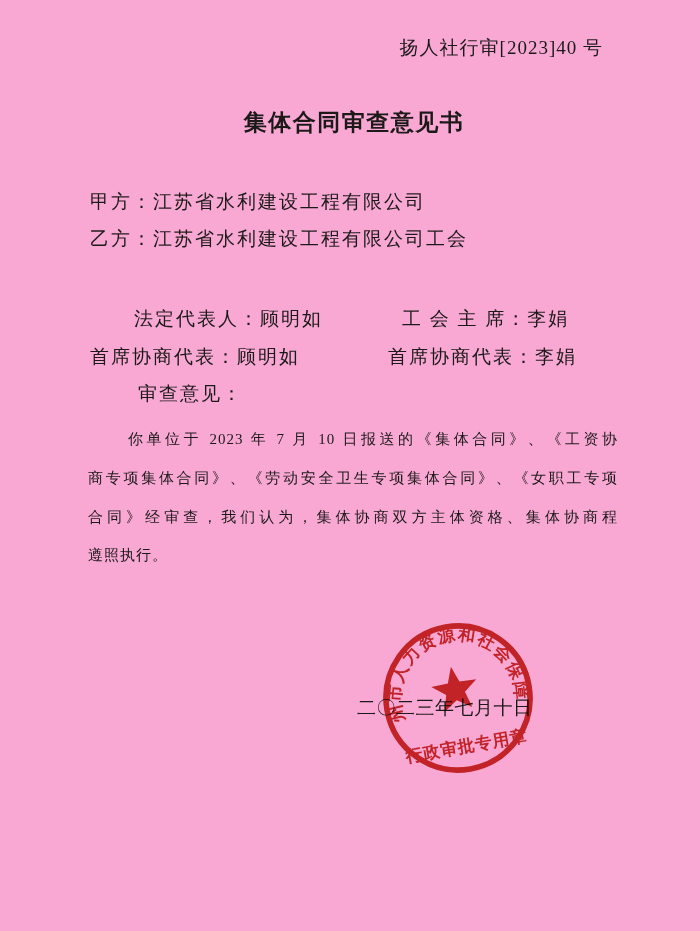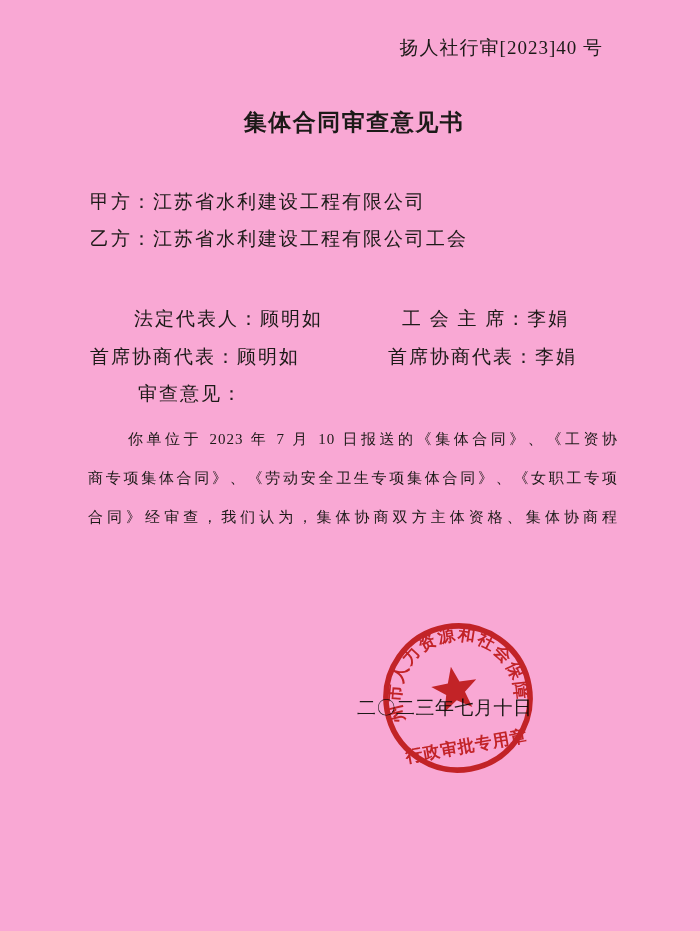--- a/index.html
+++ b/index.html
@@ -68,20 +68,21 @@
   <div class="info-line i-legal">法定代表人：顾明如</div>
   <div class="info-line i-union">工 会 主 席：李娟</div>
   <div class="info-line i-chief-a">首席协商代表：顾明如</div>
   <div class="info-line i-chief-b">首席协商代表：李娟</div>
   <div class="info-line i-review">审查意见：</div>
 
   <div class="body-block">
     <div class="body-line first">你单位于 2023 年 7 月 10 日报送的《集体合同》、《工资协</div>
     <div class="body-line">商专项集体合同》、《劳动安全卫生专项集体合同》、《女职工专项</div>
     <div class="body-line">合同》经审查，我们认为，集体协商双方主体资格、集体协商程</div>
+    <div class="body-line last">遵照执行。</div>
   </div>
 
   <div class="date-line">二〇二三年七月十日</div>
 
   <svg class="seal" viewBox="0 0 200 200" xmlns="http://www.w3.org/2000/svg" aria-hidden="true">
     <g transform="rotate(-10 100 100)">
       <circle cx="100" cy="100" r="90" fill="none" stroke="#c3251e" stroke-width="7"></circle>
       <path id="sealArcPath" d="M 30.5,118.6 A 72,72 0 1 1 169.5,118.6" fill="none"></path>
       <text font-size="21.5" fill="#c3251e" letter-spacing="2">
         <textPath href="#sealArcPath" startOffset="50%" text-anchor="middle">扬州市人力资源和社会保障局</textPath>

